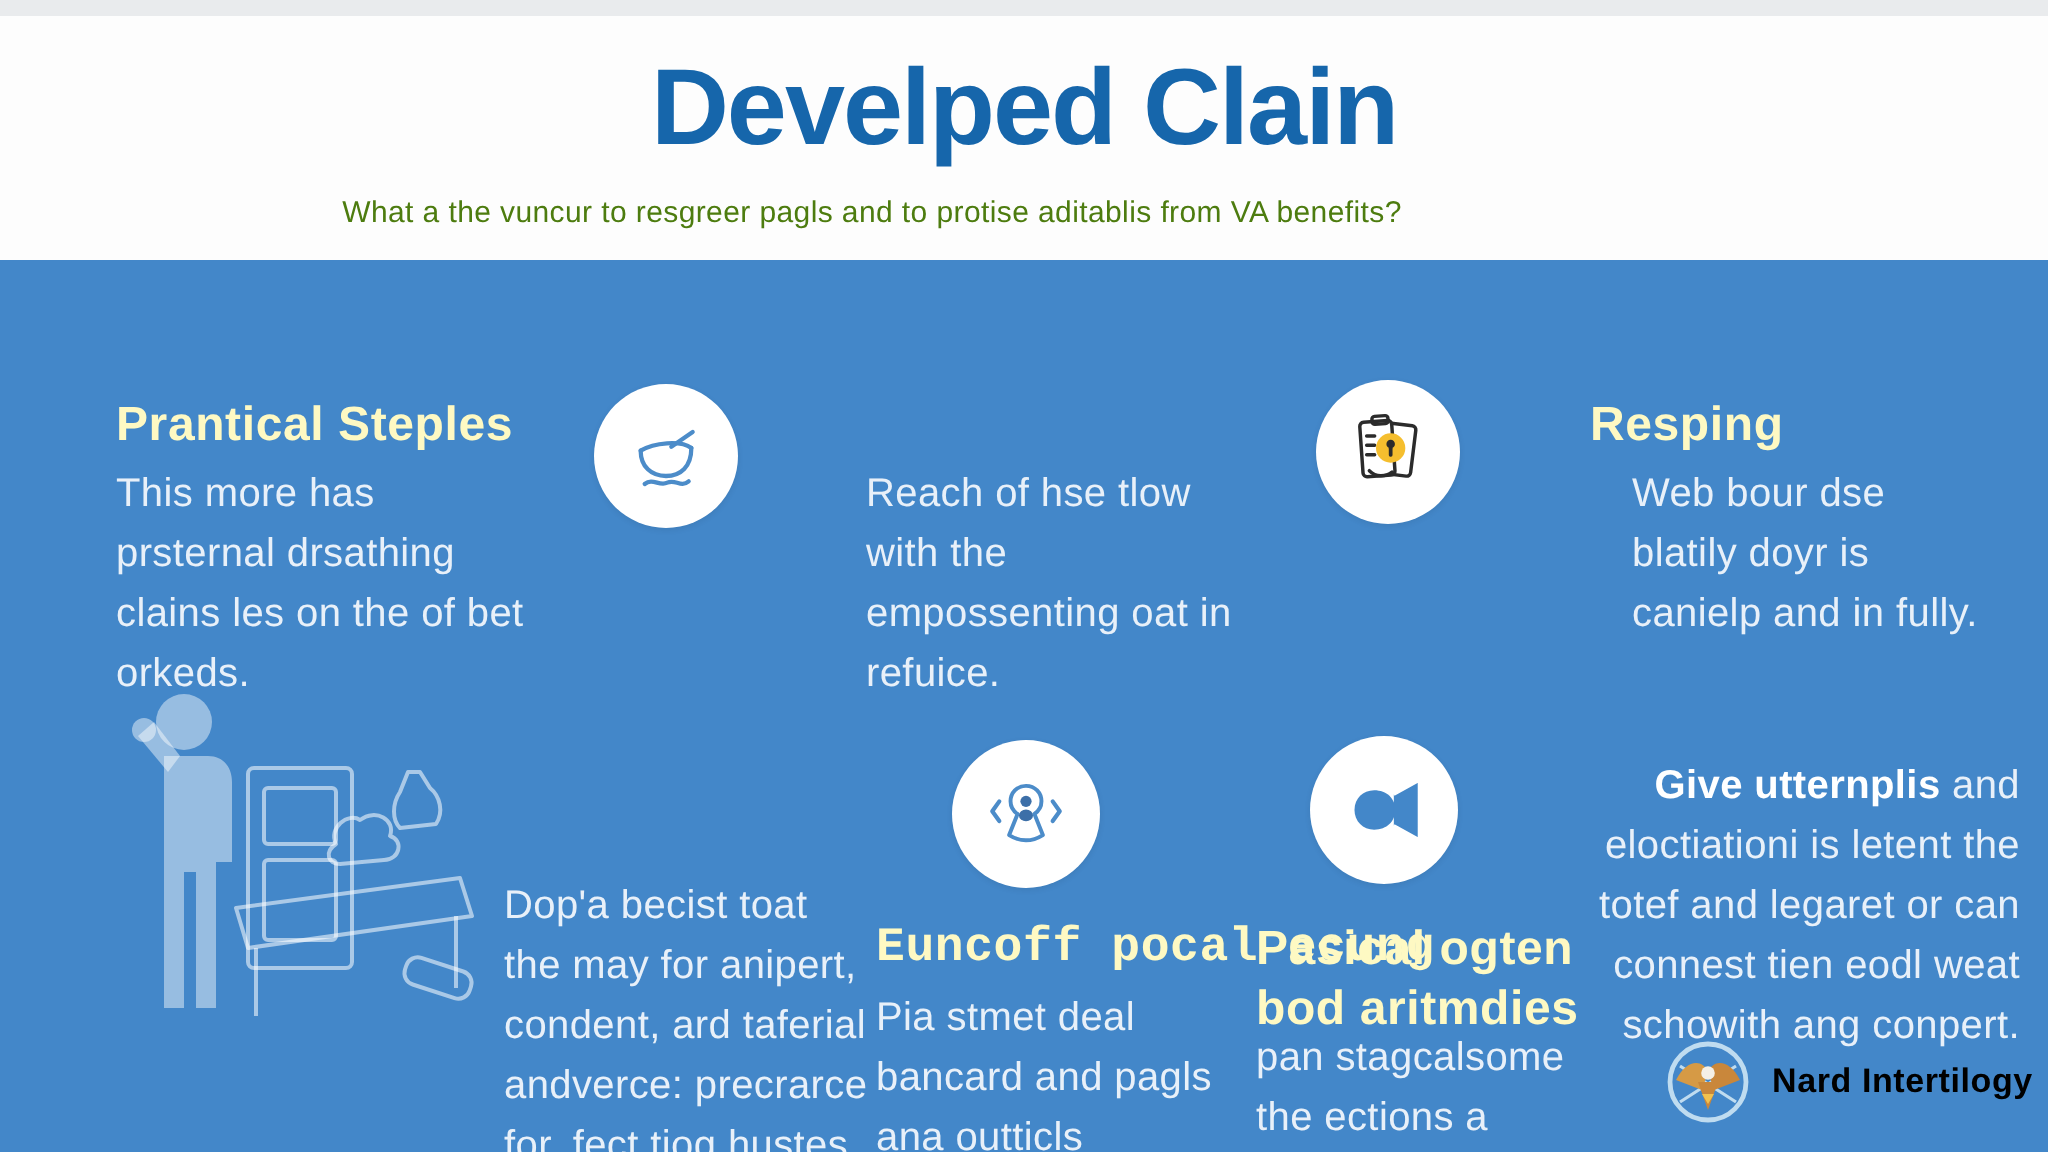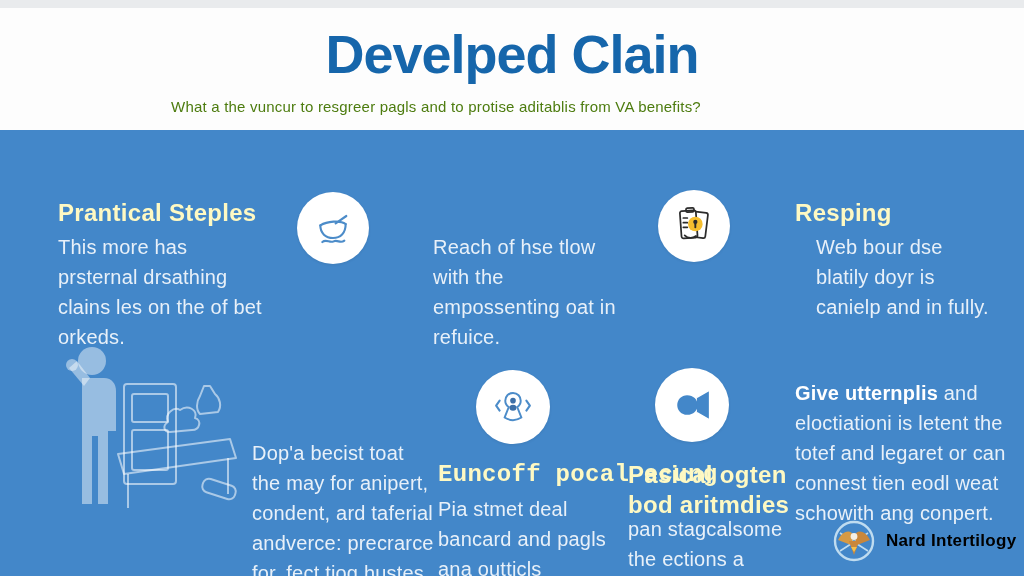--- a/index.html
+++ b/index.html
@@ -129,21 +129,21 @@
       <g fill="#4387C9">
         <path d="M30 23 C39 23 45 29 45 37 C45 45 39 51 30 51 C22 51 16 45 16 37 C16 29 22 23 30 23 Z"></path>
         <path d="M44 26 L62 16 L62 58 L44 48 Z"></path>
       </g>
       <path d="M44 26 L62 16 L62 58 L44 48" fill="none" stroke="#ffffff" stroke-width="2"></path>
     </svg>
   </div>
   <div class="h" style="left:628px;top:460px;width:185px;">Pasical ogten bod aritmdies</div>
   <div class="p" style="left:628px;top:502px;width:165px;margin-top:12px;">pan stagcalsome the ections a disability bails.</div>
 
-  <div class="p" style="left:795px;top:378px;width:215px;">
+  <div class="p" style="left:795px;top:378px;width:215px;text-align:right;">
     <span class="bold-lead">Give utternplis</span><span> and eloctiationi is letent the totef and legaret or can connest tien eodl weat schowith ang conpert.</span>
   </div>
 
   <div class="logo">
     <svg width="44" height="44" viewBox="0 0 44 44">
       <circle cx="22" cy="22" r="19" fill="none" stroke="#BFDCF0" stroke-width="2.4"></circle>
       <path d="M8 14 L36 32 M36 14 L8 32" stroke="#BFDCF0" stroke-width="1.6"></path>
       <path d="M6 21 C11 11 19 10 22 17 L19 26 Z" fill="#D69A45"></path>
       <path d="M38 21 C33 11 25 10 22 17 L25 26 Z" fill="#C9873B"></path>
       <path d="M17 22 L27 22 L22 36 Z" fill="#C9873B"></path>

